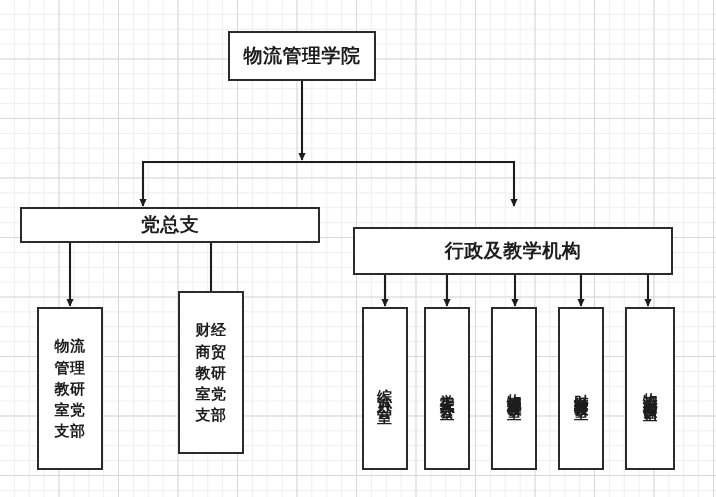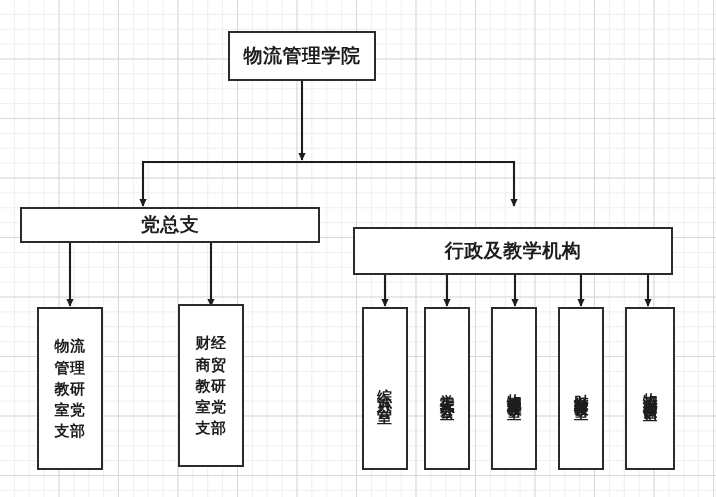--- a/index.html
+++ b/index.html
@@ -122,21 +122,21 @@
   </div>
 
   <div class="node lvl1" style="left:353px; top:207px; width:320px; height:48px;margin-top:20px;">
     <span class="node-label">行政及教学机构</span>
   </div>
 
   <div class="node leaf-wrap" style="left:37px; top:307px; width:66px; height:163px;">
     <span class="node-label">物流管理教研室党支部</span>
   </div>
 
-  <div class="node leaf-wrap" style="left:178px; top:304px; width:66px; height:163px;">
+  <div class="node leaf-wrap" style="left:178px; top:291px; width:66px; height:163px;">
     <span class="node-label">财经商贸教研室党支部</span>
   </div>
 
   <div class="node leaf-vert" style="left:362px; top:307px; width:46px; height:163px;">
     <span class="node-label">综合办公室</span>
   </div>
 
   <div class="node leaf-vert tight" style="left:424px; top:307px; width:46px; height:163px;">
     <span class="node-label">学生工作办公室</span>
   </div>

